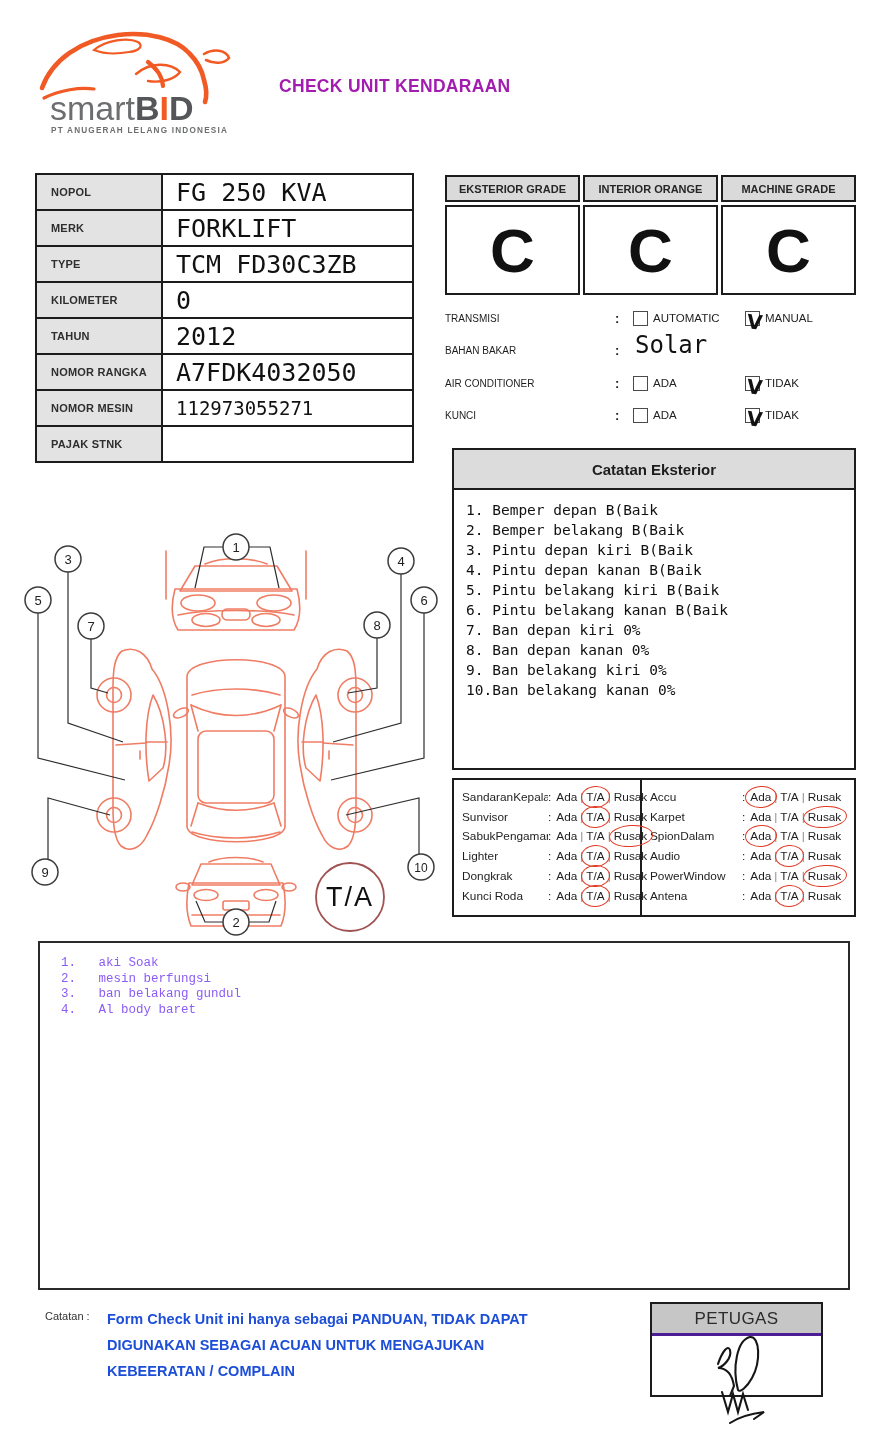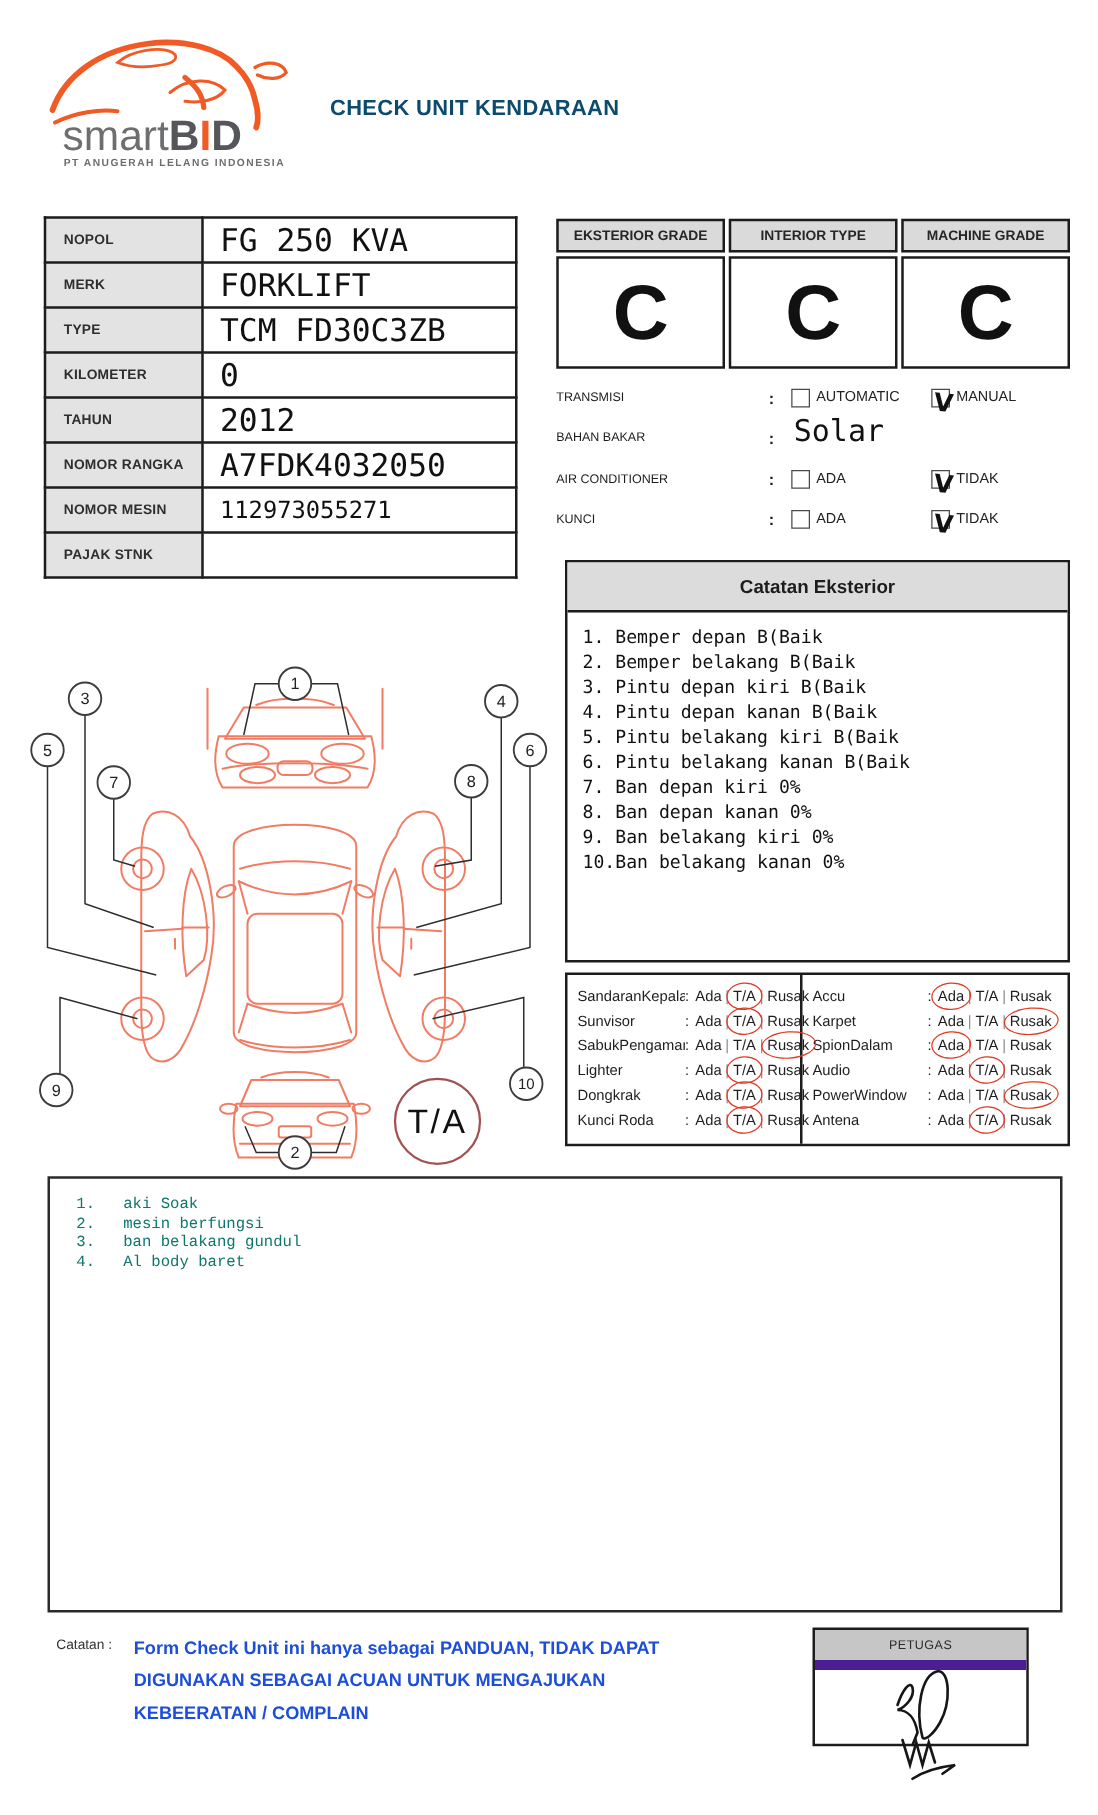--- a/index.html
+++ b/index.html
@@ -3,21 +3,21 @@
 <meta charset="utf-8">
 <style>
   * { margin:0; padding:0; box-sizing:border-box; }
   html,body { background:#fff; }
   .page {
     position:relative; width:878px; height:1452px; background:#ffffff;
     font-family:"Liberation Sans", sans-serif; color:#1c1c1c; overflow:hidden;
   }
   
   .logo-svg { position:absolute; left:36px; top:24px; width:205px; height:114px; }
-  .doc-title { position:absolute; left:264px; top:76px; font-size:17.5px; font-weight:bold; letter-spacing:.3px; color:#0c4a6e; }
+  .doc-title { position:absolute; left:279px; top:76px; font-size:17.5px; font-weight:bold; letter-spacing:.3px; color:#a21caf; }
 
   
   .info-table { position:absolute; left:35px; top:173px; width:379px; border-collapse:collapse; table-layout:fixed; }
   .info-table td { border:2px solid #1c1c1c; height:36px; vertical-align:middle; }
   .info-table td.k { width:126px; background:#e3e3e3; font-size:11px; font-weight:bold; color:#2e2e2e; padding-left:14px; letter-spacing:.2px; }
   .info-table td.v { padding-left:13px; font-family:"DejaVu Sans Mono", monospace; color:#111;margin-top:28px; }
   .info-table tr:nth-child(-n+6) td.v { font-size:25px; }
   .info-table tr:nth-child(n+7) td.v { font-size:19px; }
 
   
@@ -52,27 +52,27 @@
   .opt { position:relative; padding:0 2px; }
   .pipe { color:#8c8c8c; padding:0 1px; }
   .opt.circled::after { content:""; position:absolute; left:-3px; right:-4px; top:-4px; bottom:-4px; border:1.7px solid #e03a23; border-radius:50%; transform:rotate(-4deg); }
 
   
   .diagram { position:absolute; left:23px; top:523px; width:424px; height:418px; }
 
   
   .cat-box { position:absolute; left:38px; top:941px; width:812px; height:349px; border:2px solid #2a2a2a; background:#fff; }
   .cat-box-h { height:45px; background:#c3c3c3; border-bottom:3px solid #565656; display:flex; align-items:center; justify-content:center; font-size:14.5px; font-weight:bold; color:#111; }
-  .cat-box-list { padding:13px 0 0 21px; font-family:"Liberation Mono", monospace; font-size:12.5px; line-height:15.5px; white-space:pre; color:#0f766e; }
+  .cat-box-list { padding:13px 0 0 21px; font-family:"Liberation Mono", monospace; font-size:12.5px; line-height:15.5px; white-space:pre; color:#8b5cf6; }
 
   
   .foot-label { position:absolute; left:45px; top:1310px; font-size:11px; color:#333; }
   .foot-text { position:absolute; left:107px; top:1306px; width:460px; font-size:14.5px; font-weight:bold; line-height:26px; color:#1d4ed8; white-space:pre-line; }
   .petugas { position:absolute; left:650px; top:1302px; width:173px; height:95px; border:2px solid #1c1c1c; background:#fff; }
-  .petugas-h { height:32px; background:#c6c6c6; border-bottom:8px solid #4c1d95; display:flex; align-items:center; justify-content:center; font-size:10px; color:#2b2b2b; letter-spacing:.4px; }
+  .petugas-h { height:32px; background:#c6c6c6; border-bottom:3px solid #4c1d95; display:flex; align-items:center; justify-content:center; font-size:17px; color:#2b2b2b; letter-spacing:.4px; }
   .signature { position:absolute; left:702px; top:1328px; width:74px; height:102px; z-index:5; }
 
   
   .sketch { stroke:#ef7157; stroke-width:1.6; fill:none; stroke-linecap:round; stroke-linejoin:round; opacity:.92; }
   .leader { stroke:#2e2e2e; stroke-width:1.2; fill:none; }
   .marker-circle { fill:#fff; stroke:#3c3c3c; stroke-width:1.5; }
   .marker-num { font-family:"Liberation Sans", sans-serif; font-size:13px; fill:#222; text-anchor:middle; }
   .badge-circle { fill:#fff; stroke:#a05151; stroke-width:1.8; }
   .badge-text { font-family:"Liberation Sans", sans-serif; font-size:27px; fill:#111; text-anchor:middle; letter-spacing:2px; }
 </style>
@@ -128,21 +128,21 @@
         </tr>
     <tr>
           <td class="k">PAJAK STNK</td>
           <td class="v"></td>
         </tr>
   </tbody>
     </table>
 
   <div class="grades">
     <div class="grade-h">EKSTERIOR GRADE</div>
-    <div class="grade-h">INTERIOR TYPE</div>
+    <div class="grade-h">INTERIOR ORANGE</div>
     <div class="grade-h">MACHINE GRADE</div>
     <div class="grade-v">C</div>
     <div class="grade-v">C</div>
     <div class="grade-v">C</div>
   </div>
 
   <div class="opt-row" style="top:305px">
     <span class="opt-label">TRANSMISI</span>
     <span class="opt-colon">:</span>
     <span class="choice c1">

